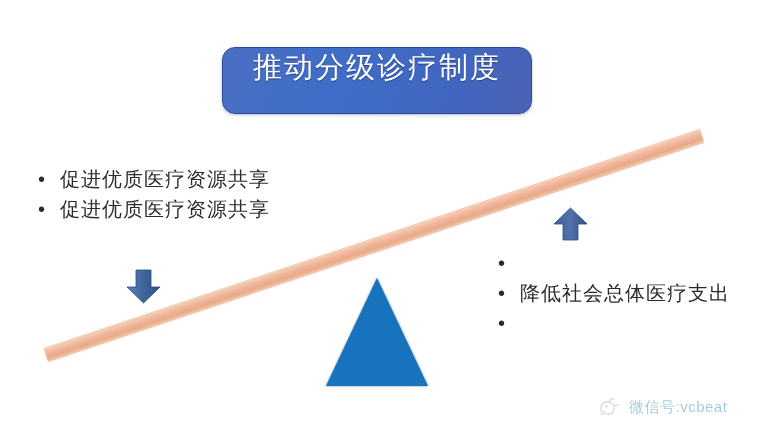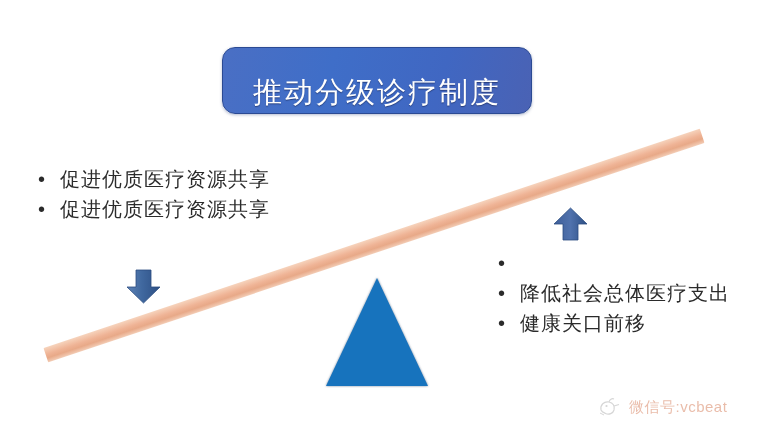--- a/index.html
+++ b/index.html
@@ -23,21 +23,21 @@
     position: absolute;
     left: 222px;
     top: 47px;
     width: 308px;
     height: 65px;
     border-radius: 13px;
     background: linear-gradient(105deg, #4a6fc4 0%, #3f6ec8 35%, #4067c2 70%, #4a62b4 100%);
     border: 1px solid #2b4a93;
     box-shadow: 0 1px 3px rgba(40,60,120,0.35);
     display: flex;
-    align-items: flex-end;
+    align-items: flex-start;
     justify-content: center;
   }
   #title-text {
     color: #ffffff;
     font-size: 29px;
     letter-spacing: 2px;
     font-weight: 400;
     text-shadow: 0 1px 1px rgba(20,30,70,0.55);
     white-space: nowrap;
   }
@@ -112,21 +112,21 @@
   
   #watermark {
     position: absolute;
     left: 597px;
     top: 396px;
     display: flex;
     align-items: center;
     opacity: 0.35;
   }
   #watermark-text {
-    color: #c2410c;
+    color: #0369a1;
     font-size: 15px;
     letter-spacing: 0.5px;
     white-space: nowrap;
   }
   #watermark-icon {
     margin-right: 6px;
     line-height: 0;
   }
 </style>
 </head>
@@ -182,21 +182,20 @@
   <ul id="right-bullets" class="bullets">
     <li>
       <span class="bullet-dot">•</span>
     </li>
     <li>
       <span class="bullet-dot">•</span>
       <span class="bullet-label">降低社会总体医疗支出</span>
     </li>
     <li>
       <span class="bullet-dot">•</span>
-      <span class="bullet-label">健康关口前移</span>
     </li>
   </ul>
 
   <div id="watermark">
     <span id="watermark-icon">
       <svg width="26" height="22" viewBox="0 0 26 22">
         <path d="M4,14 C3,9 7,5 12,6 C16,6.8 18,10 17,14 C16,17.5 12,19 8.5,17.5 C6.5,16.6 4.6,15.8 4,14 Z" fill="none" stroke="#8a8a8a" stroke-width="1.2"></path>
         <path d="M12,6 C12.5,3.5 15,2 17,3" fill="none" stroke="#8a8a8a" stroke-width="1.1"></path>
         <path d="M17,10 L22,8.5" fill="none" stroke="#8a8a8a" stroke-width="1.1"></path>
         <circle cx="9.5" cy="10" r="1.1" fill="#8a8a8a"></circle>

